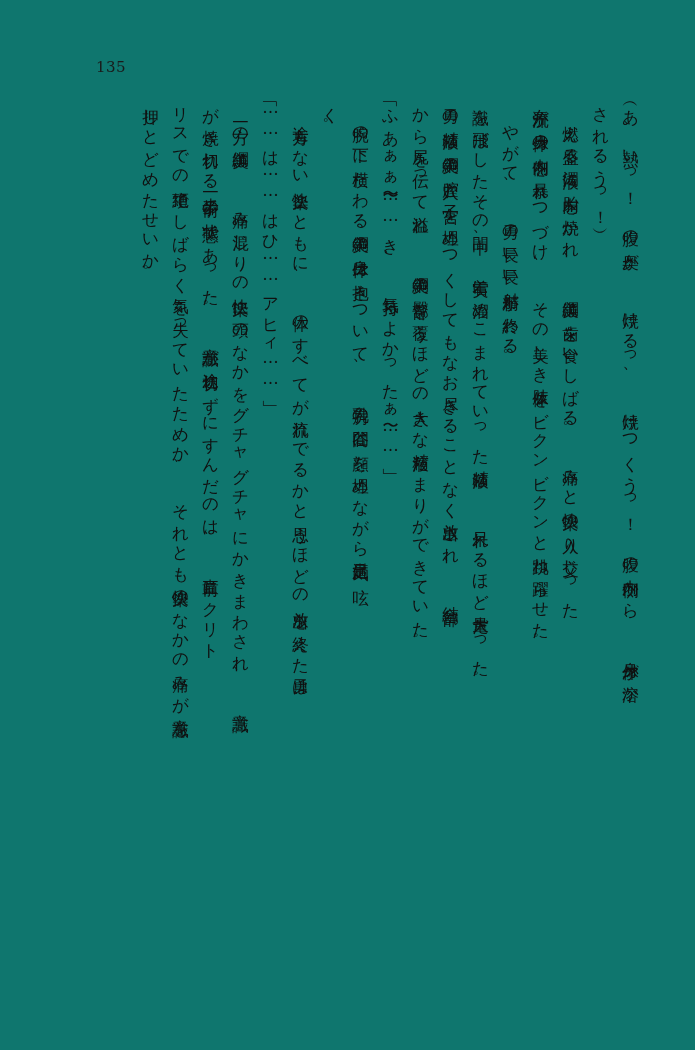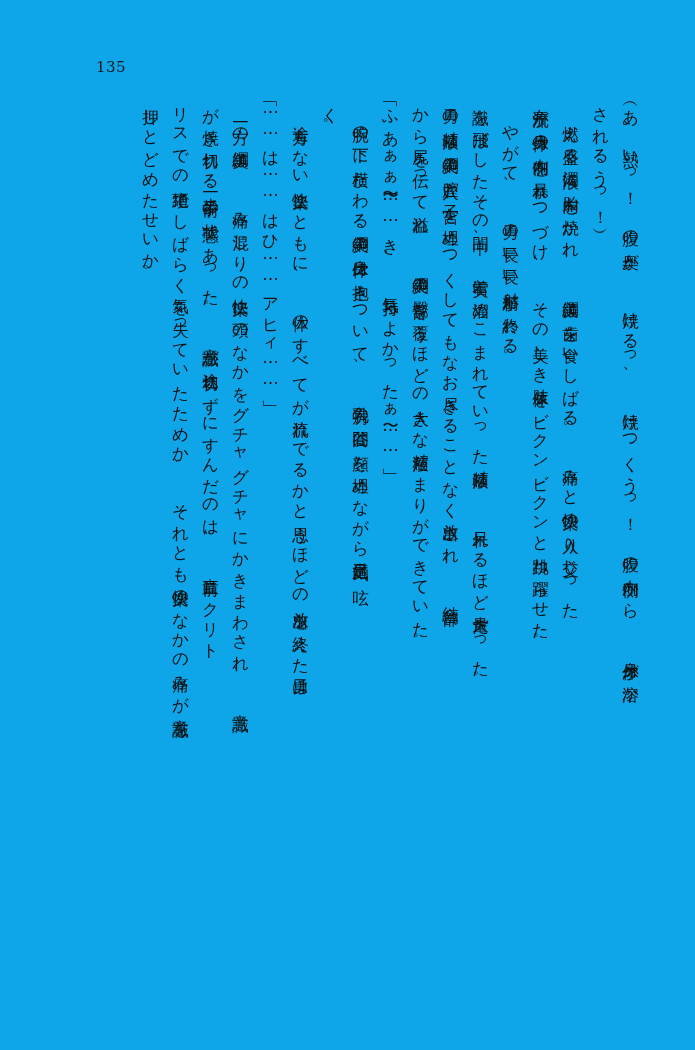--- a/index.html
+++ b/index.html
@@ -11,21 +11,21 @@
     width: 695px;
     height: 1050px;
     overflow: hidden;
     font-family: "DejaVu Serif", "Liberation Serif", serif;
     color: #111111;
   }
   #page {
     position: relative;
     width: 695px;
     height: 1050px;
-    background: #0ea5e9;
+    background: #0f766e;
   }
   #page-number {
     position: absolute;
     top: 58px;
     left: 96px;
     font-size: 15px;
     letter-spacing: 0.5px;
     color: #1a1a1a;
     font-family: "DejaVu Serif", "Liberation Serif", serif;
   }

